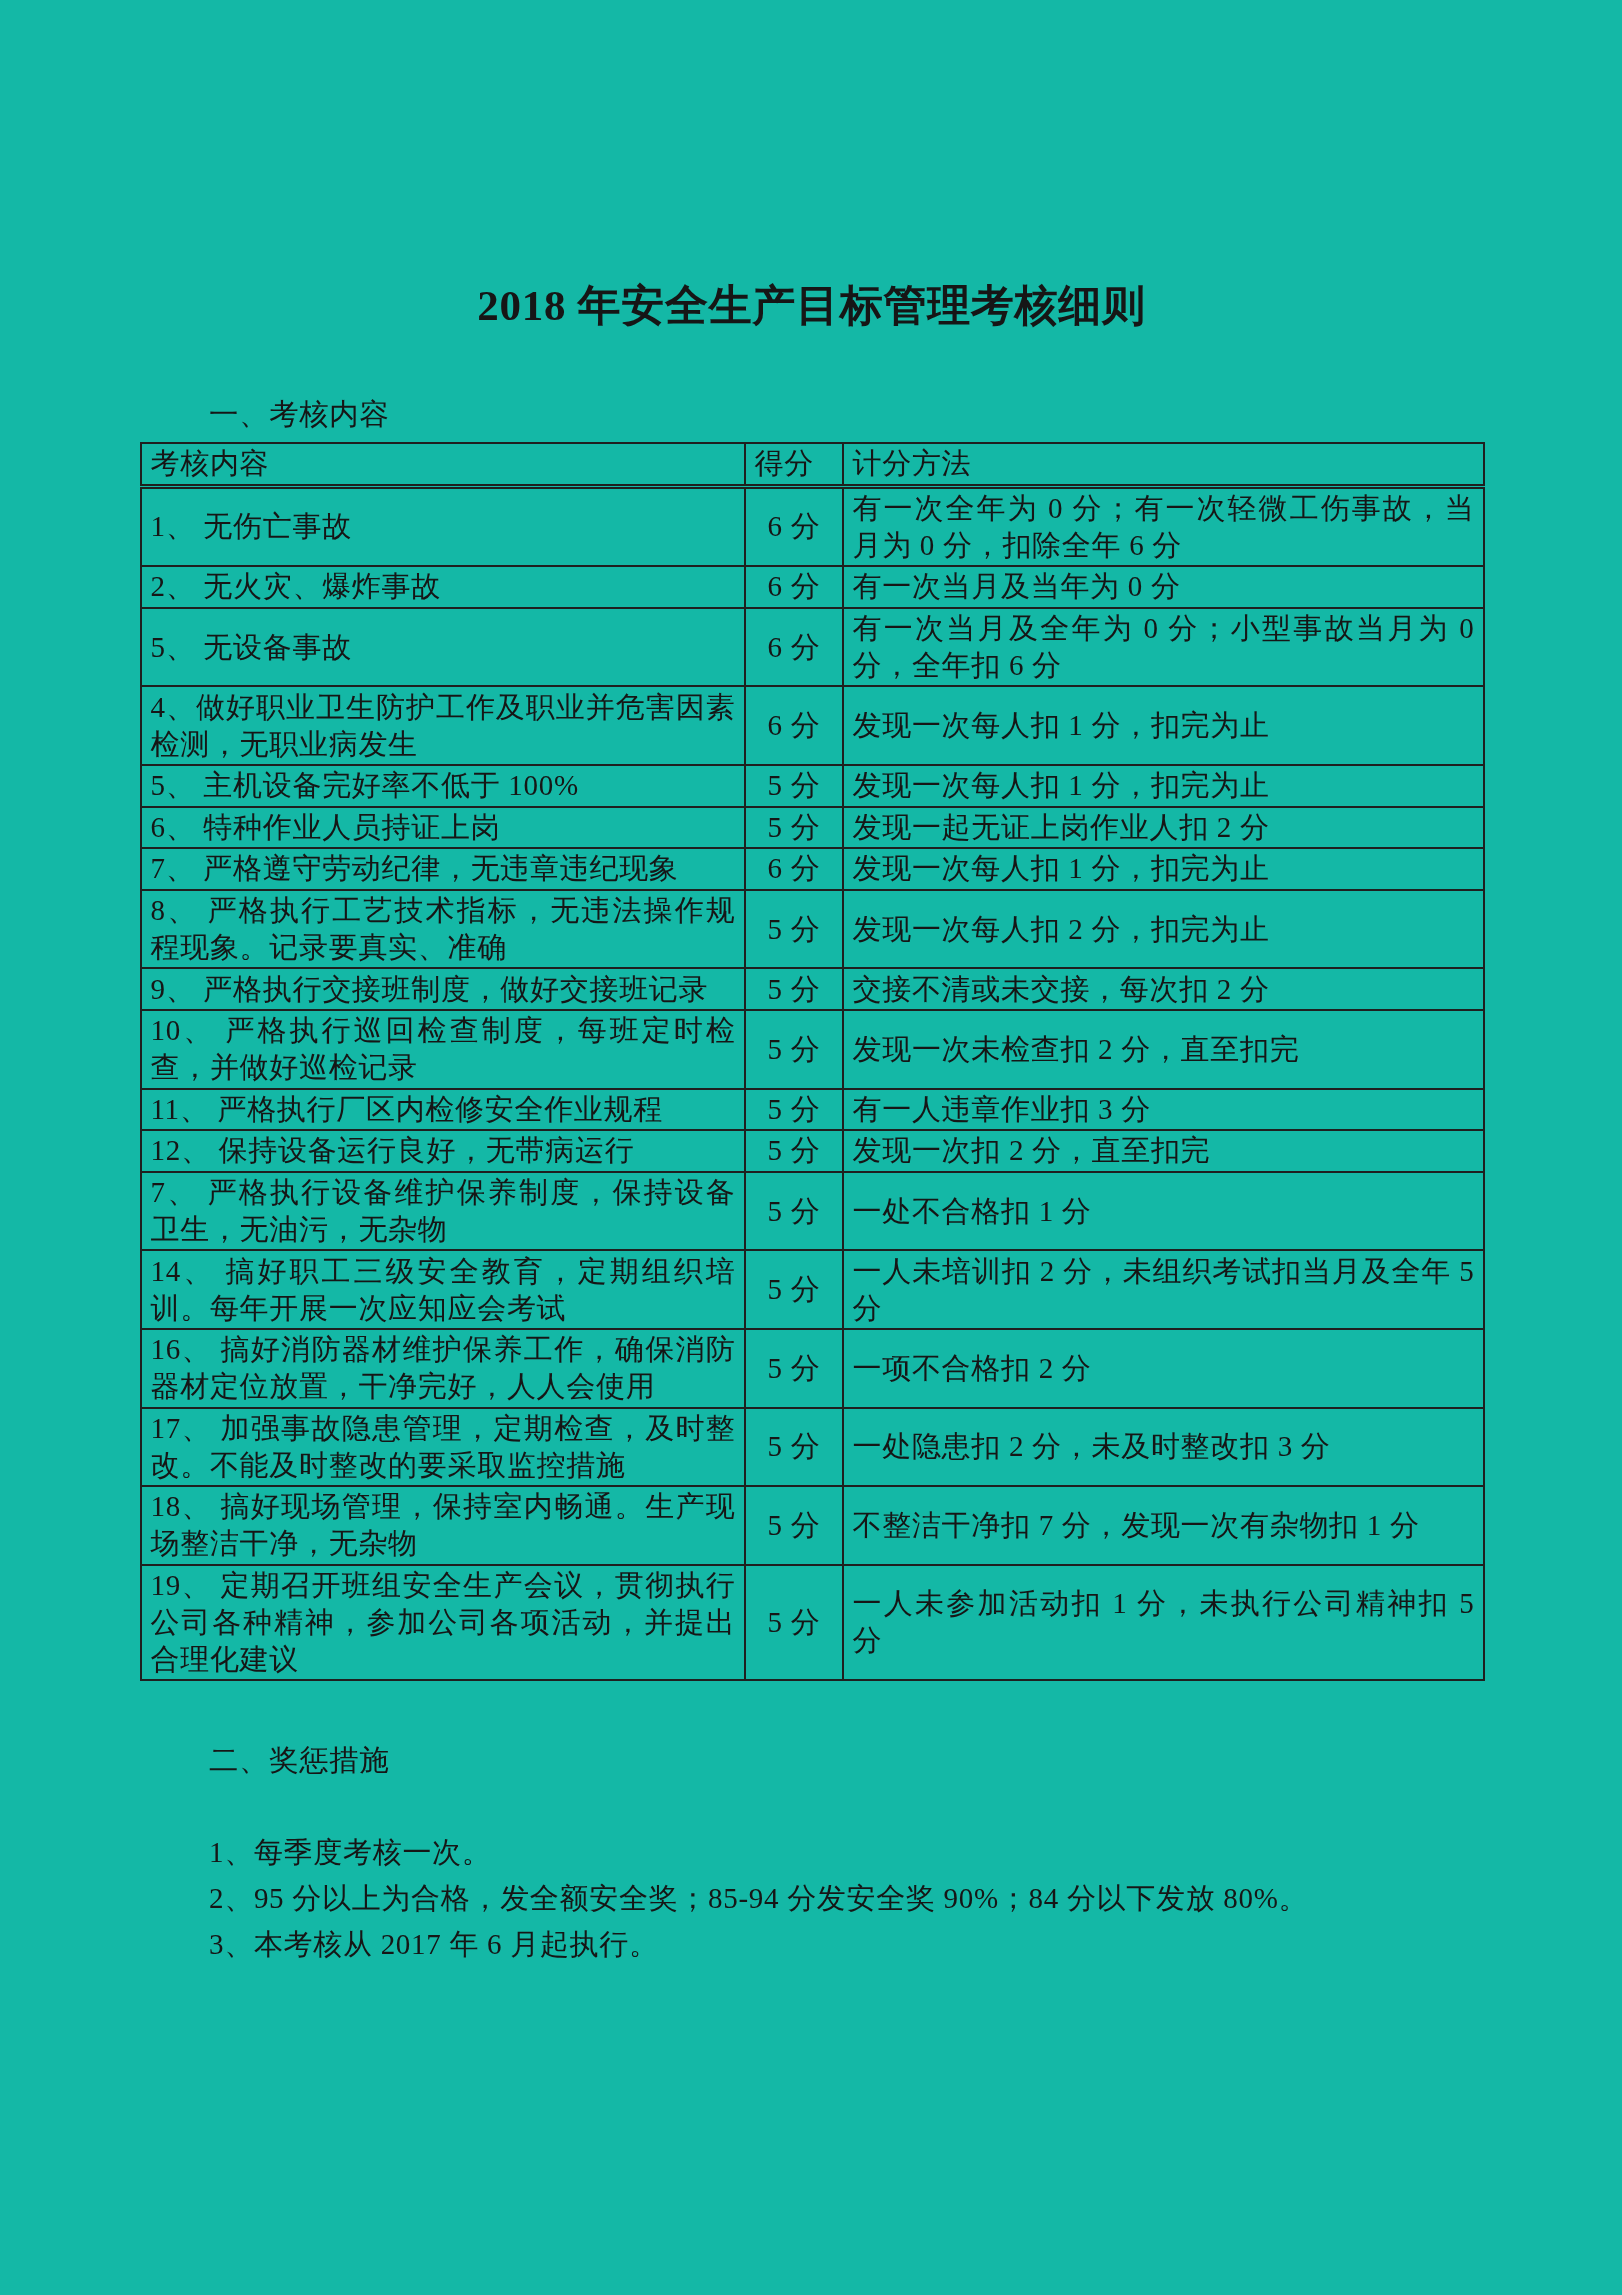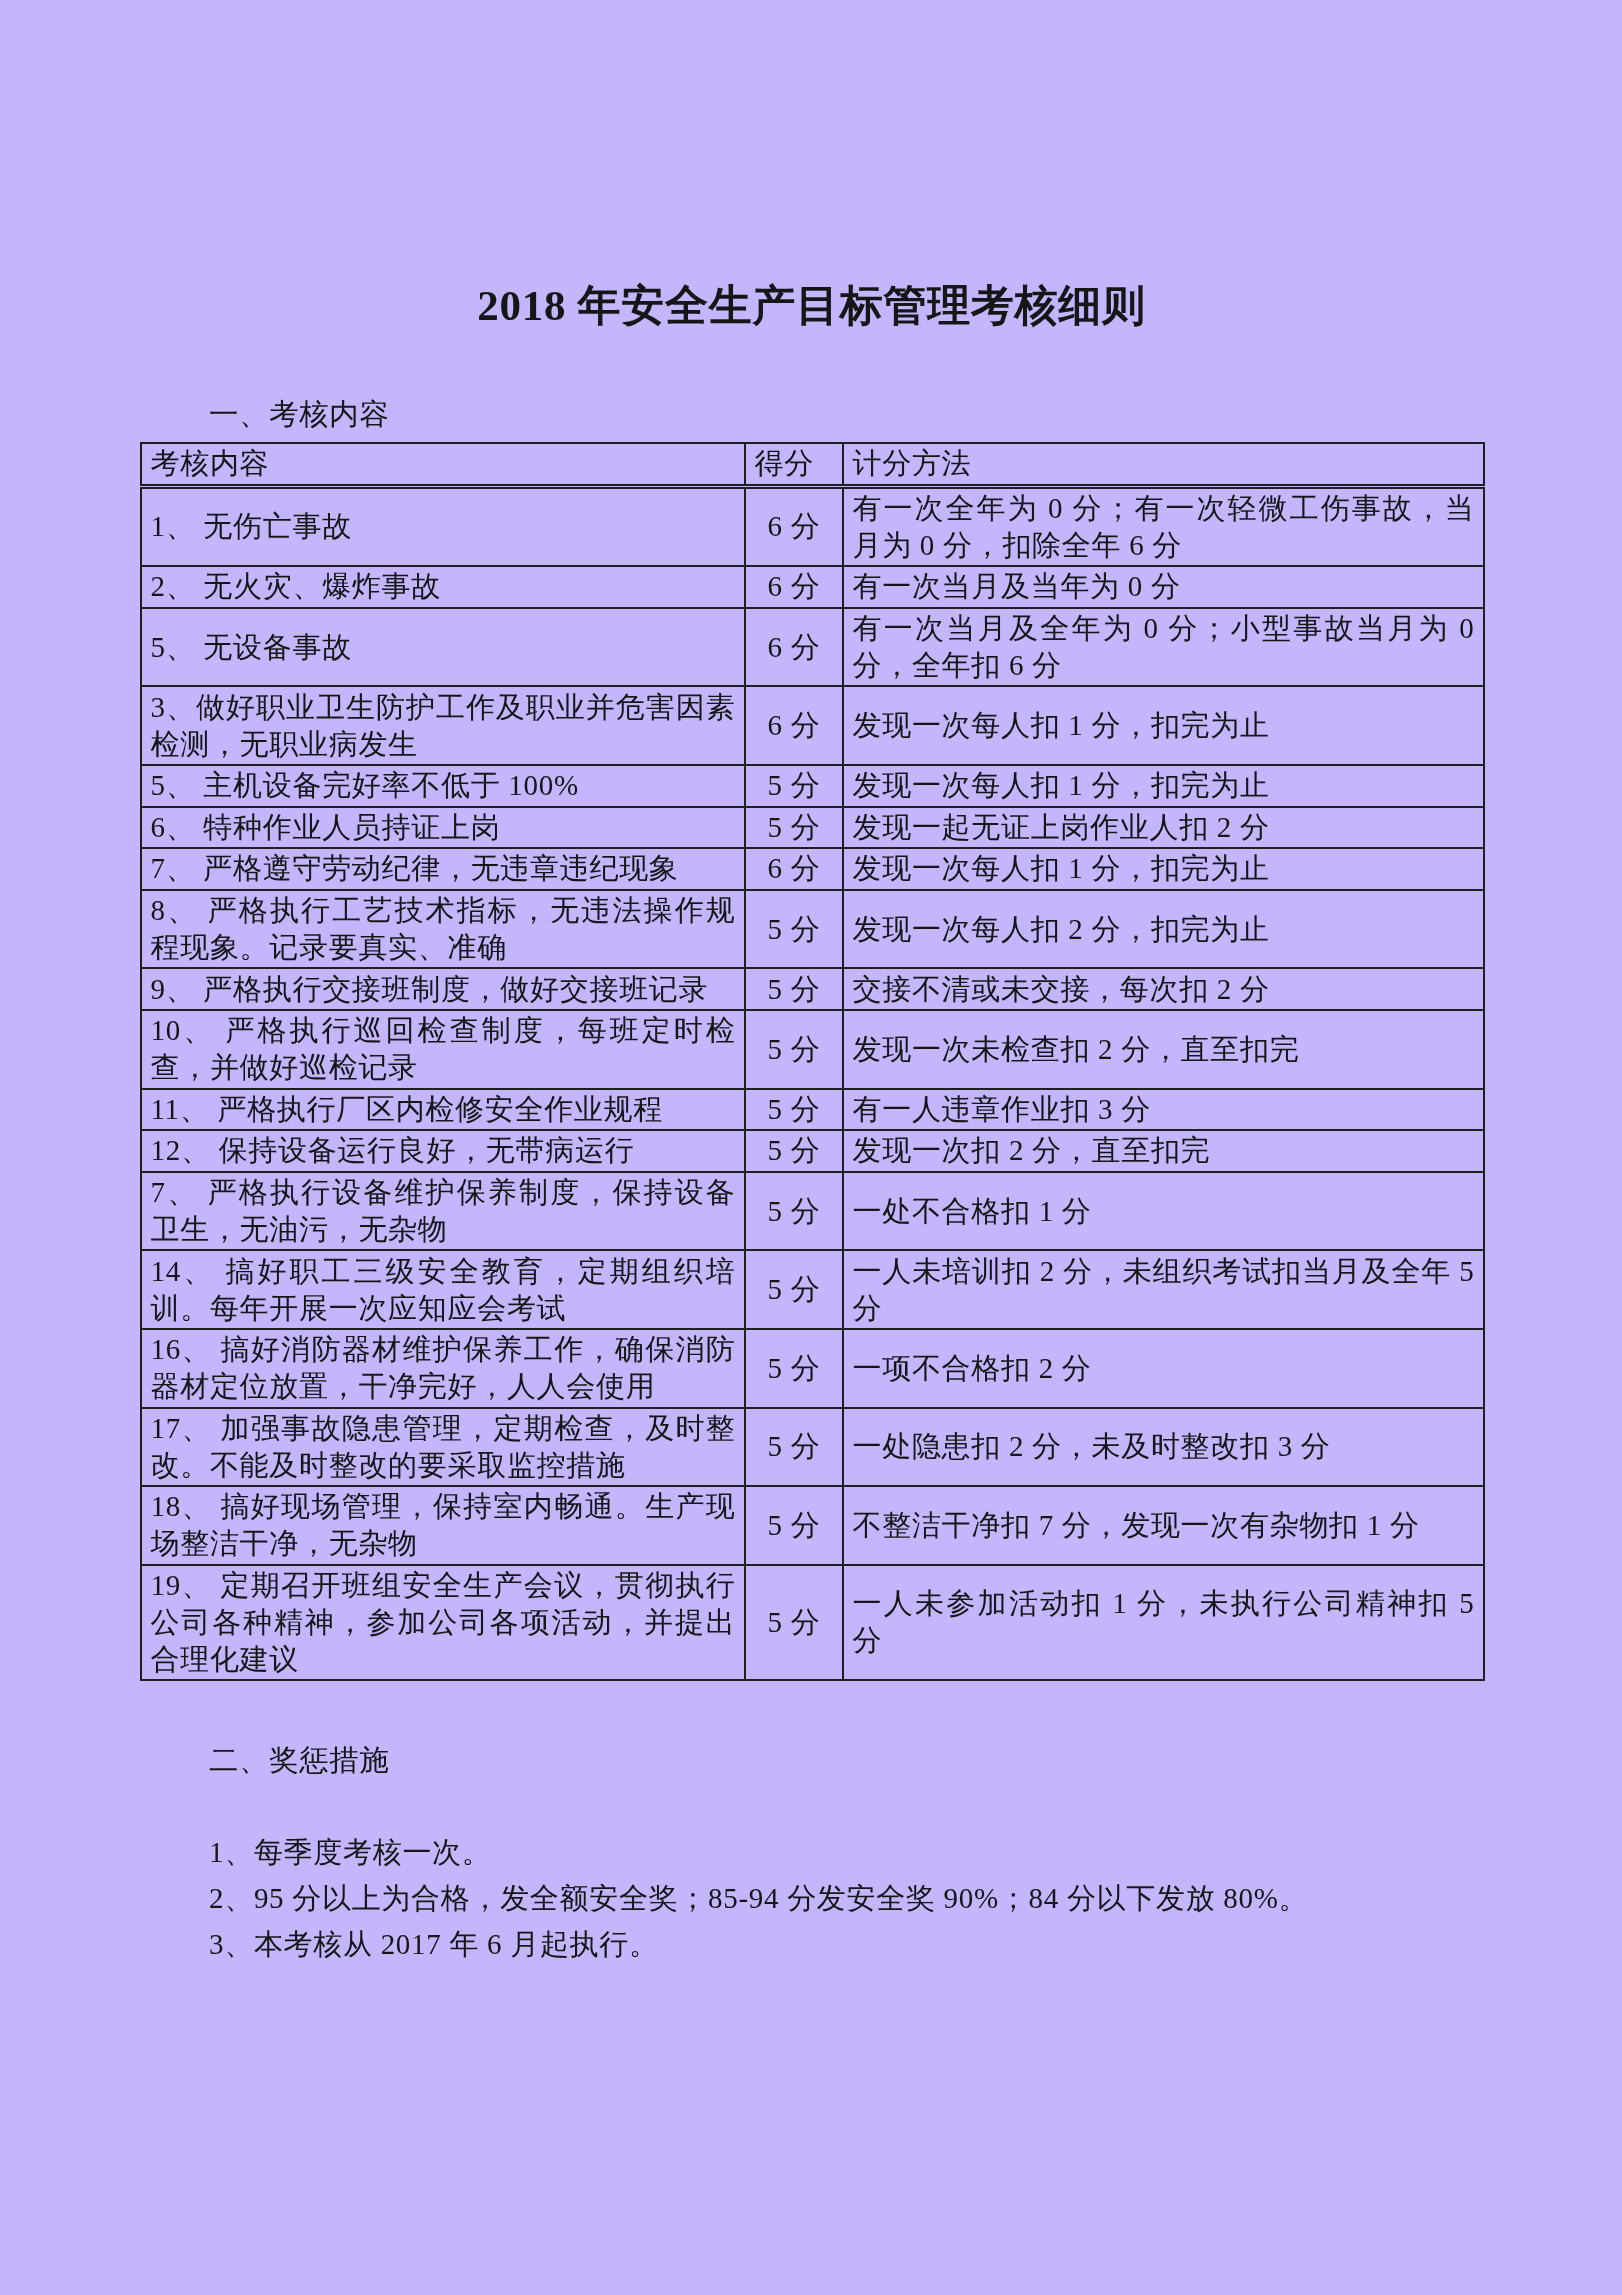--- a/index.html
+++ b/index.html
@@ -5,21 +5,21 @@
   html, body {
     margin: 0;
     padding: 0;
     background: #9e9e9e;
   }
   .page {
     position: relative;
     width: 1623px;
     height: 2295px;
     margin: 0 auto;
-    background: #c4b5fd;
+    background: #14b8a6;
     font-family: "Liberation Serif", "DejaVu Serif", serif;
     color: #161616;
     overflow: hidden;
   }
   .doc-title {
     position: absolute;
     top: 277px;
     left: 0;
     right: 0;
     text-align: center;
@@ -123,21 +123,21 @@
           <td class="content-cell">2、 无火灾、爆炸事故</td>
           <td class="score-cell">6 分</td>
           <td class="method-cell">有一次当月及当年为 0 分</td>
         </tr>
         <tr style="height: 77px;">
           <td class="content-cell">5、 无设备事故</td>
           <td class="score-cell">6 分</td>
           <td class="method-cell">有一次当月及全年为 0 分；小型事故当月为 0 分，全年扣 6 分</td>
         </tr>
         <tr style="height: 77px;">
-          <td class="content-cell">3、做好职业卫生防护工作及职业并危害因素检测，无职业病发生</td>
+          <td class="content-cell">4、做好职业卫生防护工作及职业并危害因素检测，无职业病发生</td>
           <td class="score-cell">6 分</td>
           <td class="method-cell">发现一次每人扣 1 分，扣完为止</td>
         </tr>
         <tr style="height: 41px;">
           <td class="content-cell">5、 主机设备完好率不低于 100%</td>
           <td class="score-cell">5 分</td>
           <td class="method-cell">发现一次每人扣 1 分，扣完为止</td>
         </tr>
         <tr style="height: 41px;">
           <td class="content-cell">6、 特种作业人员持证上岗</td>

